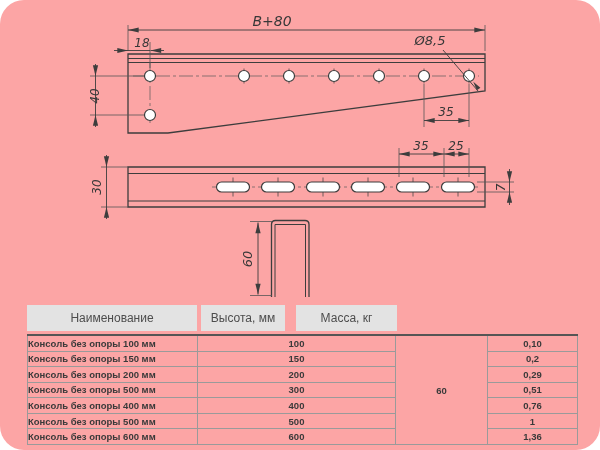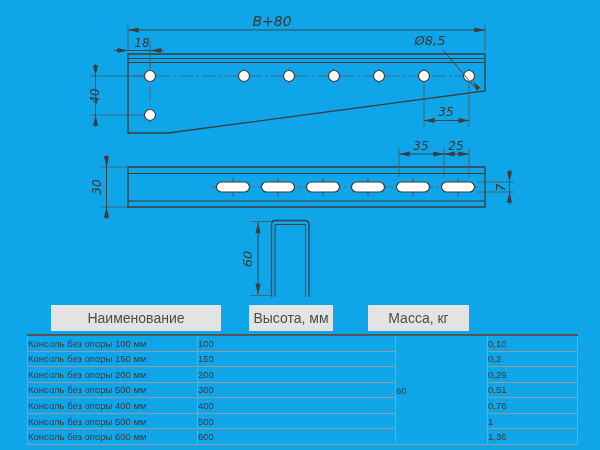--- a/index.html
+++ b/index.html
@@ -1,54 +1,54 @@
 <!DOCTYPE html>
 <html><head>
 <meta charset="utf-8">
 <style>
   html,body { margin:0; padding:0; background:#fff; }
   #screen {
-    position:relative; width:600px; height:450px; background:#0ea5e9;
-    font-family:"Liberation Sans", sans-serif; overflow:hidden;
+    position:relative; width:600px; height:450px; background:#fca5a5;
+    font-family:"Liberation Sans", sans-serif; overflow:hidden;border-radius:24px;
   }
   
   #drawing { position:absolute; left:0; top:0; }
   .obj  { stroke:#3d3d3d; stroke-width:1.3; fill:none; }
   .obj1 { stroke:#3d3d3d; stroke-width:1;   fill:none; }
   .thin { stroke:#4a4a4a; stroke-width:0.8; fill:none; }
   .ext  { stroke:#555;    stroke-width:0.8; fill:none; }
   .cl   { stroke:#5a5a5a; stroke-width:0.7; fill:none; stroke-dasharray:14 3 3 3; }
   .dim  { stroke:#3d3d3d; stroke-width:0.9; fill:none; }
   .hole { fill:#ffffff; stroke:#3d3d3d; stroke-width:1.2; }
   .fillarr { fill:#3d3d3d; }
   text.dl { font-family:"DejaVu Sans",sans-serif; font-style:italic; font-size:13px;
             fill:#383838; text-anchor:middle; }
   text.dl.sm { font-size:12px; }
   text.dl.lg { font-size:14px; }
   
   .spec-table { position:absolute; left:27px; top:305px; width:550px; }
   .thead { display:flex; height:26px; margin-bottom:3px; }
   .th {
-    background:#e3e3e3; color:#4d4d4d; font-size:14px;
-    display:flex; align-items:center; justify-content:center; margin-left:24px;
+    background:#e3e3e3; color:#4d4d4d; font-size:12px;
+    display:flex; align-items:center; justify-content:center; 
   }
   .th1 { width:170px; margin-right:4px; }
   .th2 { width:192px; margin-right:5px; }
   .th3 { width:84px;  margin-right:11px; }
   .th4 { width:101px; }
   table.body {
     border-collapse:collapse; table-layout:fixed; width:550px; height:111px;
-    border:1.5px solid #666; border-top:2px solid #555;
+    border:1.5px solid #666; border-top:2px solid #555;font-weight:bold;
   }
   table.body td {
     border:1px solid #9a9a9a; font-size:9.5px; color:#3a3a3a;
     padding:0; height:14px; vertical-align:middle; overflow:hidden; white-space:nowrap;
   }
   td.name { padding-left:8px; text-align:left; }
-  td.val  { text-align:left; }
+  td.val  { text-align:center; }
 </style>
 </head>
 <body>
 
 <div id="screen">
 
   <svg id="drawing" width="600" height="305" viewBox="0 0 600 305">
     <defs>
       <marker id="arr" markerWidth="12" markerHeight="8" refX="11.2" refY="4" orient="auto-start-reverse" markerUnits="userSpaceOnUse">
         <path d="M11.2,4 L0.5,1.4 L0.5,6.6 Z" fill="#3d3d3d"></path>

